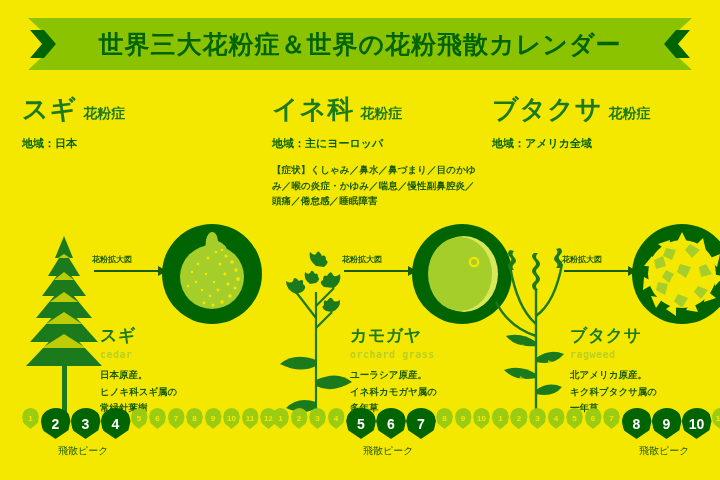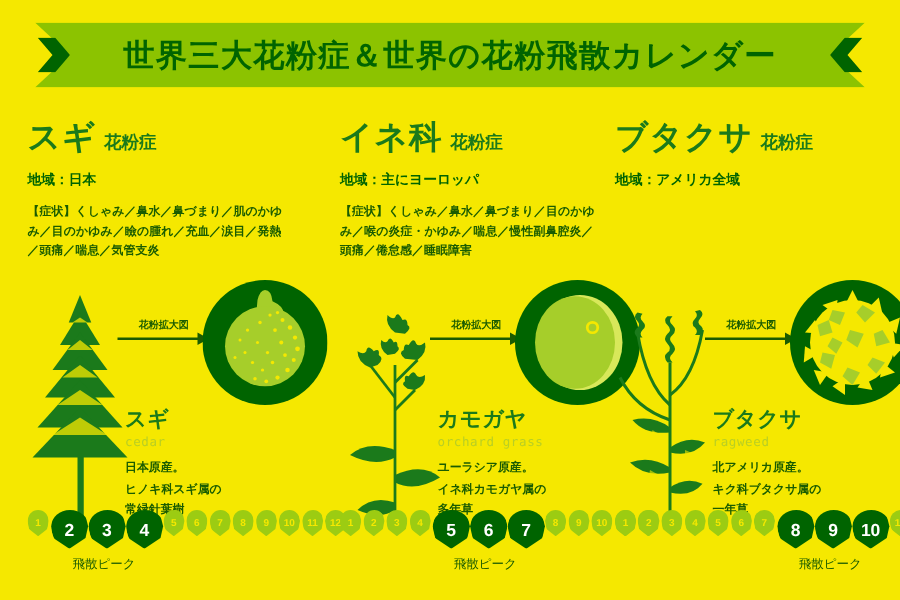--- a/index.html
+++ b/index.html
@@ -57,42 +57,42 @@
     letter-spacing:0.1px;
   }
 
   
   .illus{ position:absolute; top:140px; left:0; width:236px; height:200px; }
 
   .plant-art{ position:absolute; left:0; top:0; width:86px; height:190px; }
 
   .zoom-label{
     position:absolute; left:70px; top:22px; width:78px;
-    font-size:8px; font-weight:bold; color:#1a5c00; text-align:center;
+    font-size:8px; font-weight:bold; color:#1a5c00; text-align:left;
   }
   .zoom-arrow{
     position:absolute; left:72px; top:38px; width:72px; height:2px;
     background:#1a5c00;
   }
   .zoom-arrow:after{
     content:""; position:absolute; right:-1px; top:-4px;
     border-left:9px solid #1a5c00;
     border-top:5px solid transparent;
     border-bottom:5px solid transparent;
   }
 
   .pollen-circle{
     position:absolute; right:-4px; top:-8px; width:100px; height:100px;
   }
 
   .names{ position:absolute; left:78px; top:92px; width:158px; }
   .name-jp{ font-size:17px; font-weight:bold; color:#1b7a1b; letter-spacing:0.5px; }
   .name-en{
     font-size:10px; color:#b9cf23; font-family:"DejaVu Sans Mono", monospace;
-    margin-top:2px; letter-spacing:0.5px;
+    margin-top:2px; letter-spacing:0.5px;font-weight:bold;
   }
   .desc{
     margin-top:7px; font-size:9.5px; line-height:1.75;
     color:#1a5c00; font-weight:bold;
   }
 
   
   .cal{ position:absolute; bottom:16px; left:0; width:236px; height:56px; }
   .pins{ position:relative; height:34px; display:flex; align-items:flex-start; }
   .pin{
@@ -127,21 +127,20 @@
 </div>
 
 <div class="cols">
 
   <div class="col col-0">
     <div class="head">
       <span class="plant-jp">スギ</span>
       <span class="kafun">花粉症</span>
     </div>
     <div class="region">地域：日本</div>
-    <div class="symptoms">【症状】くしゃみ／鼻水／鼻づまり／肌のかゆみ／目のかゆみ／瞼の腫れ／充血／涙目／発熱／頭痛／喘息／気管支炎</div>
 
     <div class="illus">
       <svg class="plant-art" viewBox="0 0 86 190">
         <g fill="#1b7a1b">
           <rect x="40" y="90" width="5" height="100"></rect>
           <path d="M42 4 L33 26 L51 26 Z"></path>
           <path d="M42 18 L26 44 L58 44 Z"></path>
           <path d="M42 34 L20 64 L64 64 Z"></path>
           <path d="M42 52 L14 86 L70 86 Z"></path>
           <path d="M42 72 L8 110 L76 110 Z"></path>

